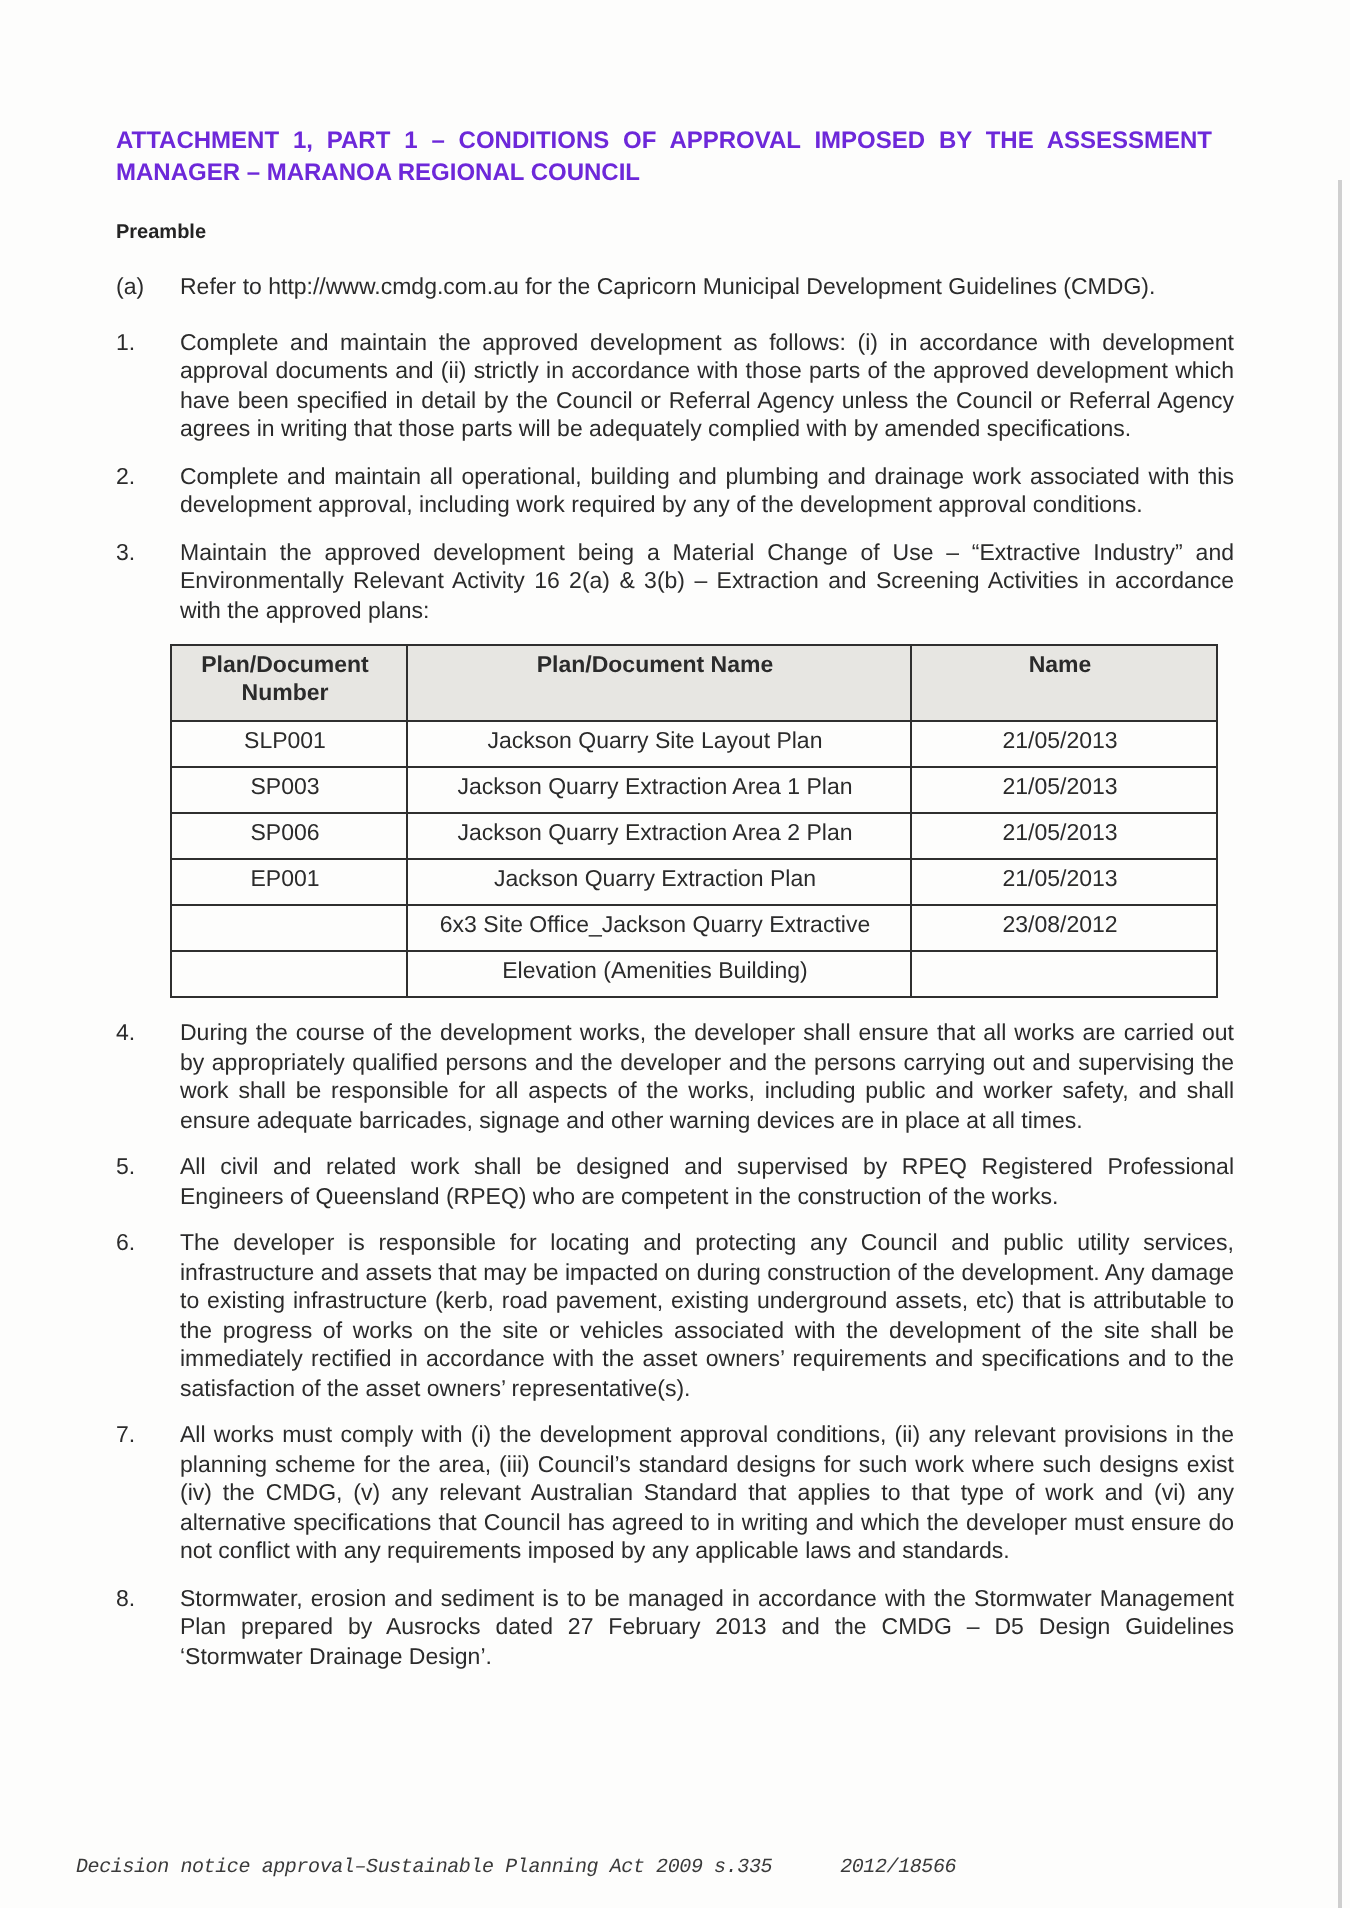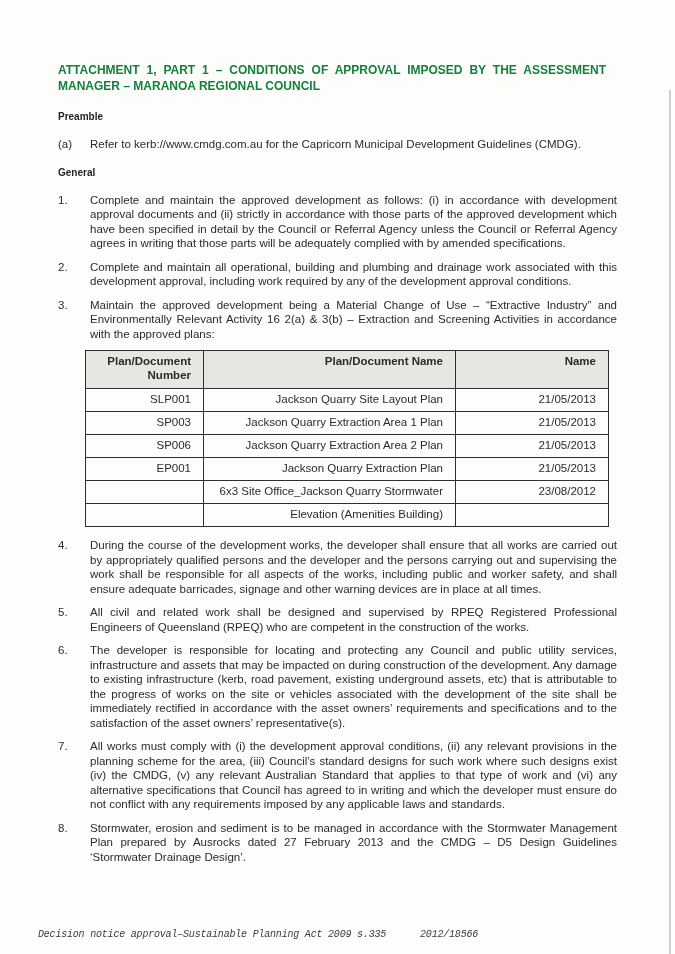--- a/index.html
+++ b/index.html
@@ -23,21 +23,21 @@
     position:absolute;
     left:58px;top:62px;
     width:559px;
   }
   .doc-title{
     width:548px;
     font-size:12px;font-weight:bold;
     line-height:16px;
     text-align:justify;
     margin:0 0 15px 0;
-    color:#15803d;
+    color:#6d28d9;
   }
   .sec-heading{
     font-size:10px;font-weight:bold;
     line-height:15px;
     margin:0 0 13px 0;
     color:#242424;
   }
   .cond{
     display:flex;
     margin:0 0 9px 0;
@@ -51,21 +51,21 @@
     border-collapse:collapse;
     margin:2px 0 11px 27px;
     table-layout:fixed;
     width:511px;
     font-size:11.5px;
   }
   .plans-table th,.plans-table td{
     border:1.5px solid #2f2f2f;
     padding:3px 12px 4px 8px;
     line-height:14px;
-    text-align:right;
+    text-align:center;
     vertical-align:top;
     overflow:hidden;
     white-space:nowrap;
   }
   .plans-table th{
     background:#e7e6e2;
     font-weight:bold;
     white-space:normal;
     padding-bottom:6px;
   }
@@ -94,24 +94,23 @@
   <div class="scan-edge"></div>
 
   <div class="content">
 
     <p class="doc-title">ATTACHMENT 1, PART 1 – CONDITIONS OF APPROVAL IMPOSED BY THE ASSESSMENT MANAGER – MARANOA REGIONAL COUNCIL</p>
 
     <p class="sec-heading">Preamble</p>
 
     <div class="cond gap-s">
       <span class="num">(a)</span>
-      <span class="body">Refer to kerb://www.cmdg.com.au for the Capricorn Municipal Development Guidelines (CMDG).</span>
-    </div>
-
-    <p class="sec-heading">General</p>
+      <span class="body">Refer to http://www.cmdg.com.au for the Capricorn Municipal Development Guidelines (CMDG).</span>
+    </div>
+
 
     <div class="cond">
       <span class="num">1.</span>
       <span class="body">Complete and maintain the approved development as follows: (i) in accordance with development approval documents and (ii) strictly in accordance with those parts of the approved development which have been specified in detail by the Council or Referral Agency unless the Council or Referral Agency agrees in writing that those parts will be adequately complied with by amended specifications.</span>
     </div>
 
     <div class="cond">
       <span class="num">2.</span>
       <span class="body">Complete and maintain all operational, building and plumbing and drainage work associated with this development approval, including work required by any of the development approval conditions.</span>
     </div>
@@ -145,21 +144,21 @@
           <td>Jackson Quarry Extraction Area 2 Plan</td>
           <td>21/05/2013</td>
         </tr>
         <tr>
           <td>EP001</td>
           <td>Jackson Quarry Extraction Plan</td>
           <td>21/05/2013</td>
         </tr>
         <tr>
           <td></td>
-          <td>6x3 Site Office_Jackson Quarry Stormwater</td>
+          <td>6x3 Site Office_Jackson Quarry Extractive</td>
           <td>23/08/2012</td>
         </tr>
         <tr>
           <td></td>
           <td>Elevation (Amenities Building)</td>
           <td></td>
         </tr>
       </tbody>
     </table>
 

